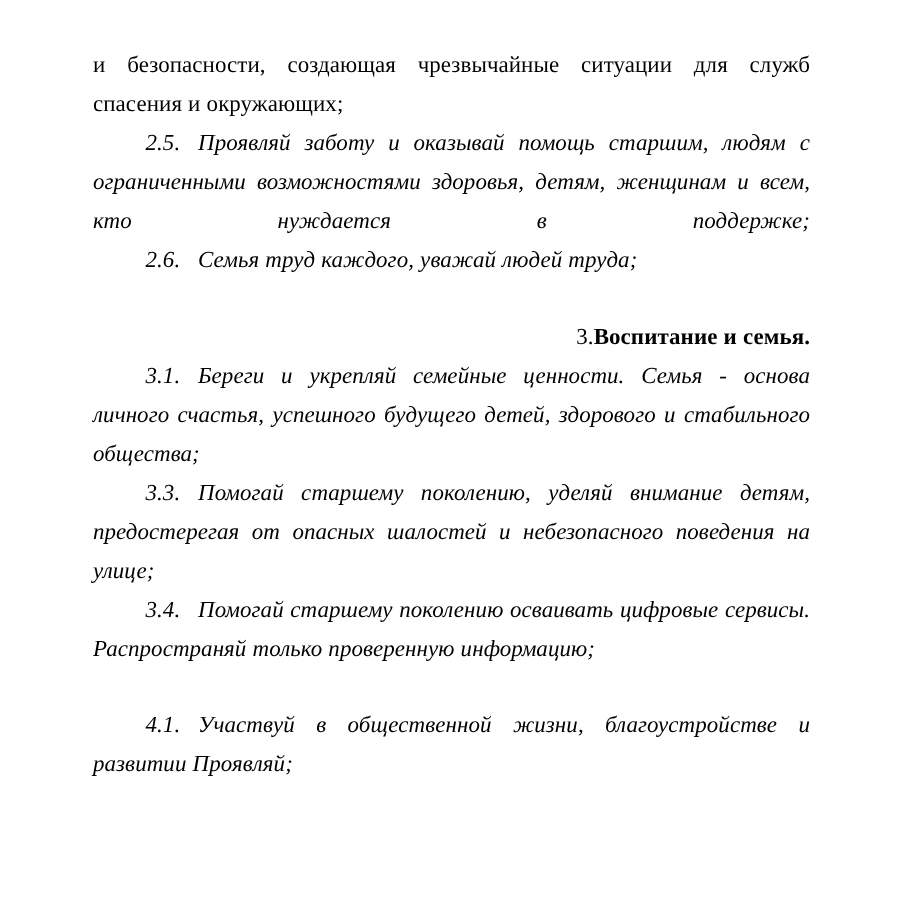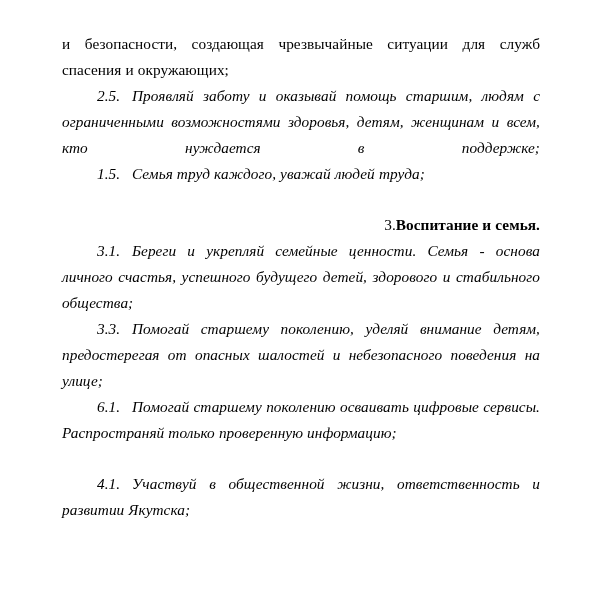--- a/index.html
+++ b/index.html
@@ -72,32 +72,32 @@
 </head>
 <body>
 
 <div id="page">
   <div id="text-column">
 
     <p class="para justify-all last-left">и безопасности, создающая чрезвычайные ситуации для служб спасения и окружающих;</p>
 
     <p class="para clause justify-all"><span class="num">2.5.</span><span class="ctext">Проявляй заботу и оказывай помощь старшим, людям с ограниченными возможностями здоровья, детям, женщинам и всем, кто нуждается в поддержке;</span></p>
 
-    <p class="para clause last-left"><span class="num">1.5.</span><span class="ctext">Семья труд каждого, уважай людей труда;</span></p>
+    <p class="para clause last-left"><span class="num">2.6.</span><span class="ctext">Семья труд каждого, уважай людей труда;</span></p>
 
     <p class="blank">&nbsp;</p>
 
     <p class="para heading"><span class="num">3.</span><span class="htext">Воспитание и семья.</span></p>
 
     <p class="para clause justify-all last-left"><span class="num">3.1.</span><span class="ctext">Береги и укрепляй семейные ценности. Семья - основа личного счастья, успешного будущего детей, здорового и стабильного общества;</span></p>
 
 
     <p class="para clause justify-all last-left"><span class="num">3.3.</span><span class="ctext">Помогай старшему поколению, уделяй внимание детям, предостерегая от опасных шалостей и небезопасного поведения на улице;</span></p>
 
-    <p class="para clause justify-all last-left"><span class="num">6.1.</span><span class="ctext">Помогай старшему поколению осваивать цифровые сервисы. Распространяй только проверенную информацию;</span></p>
+    <p class="para clause justify-all last-left"><span class="num">3.4.</span><span class="ctext">Помогай старшему поколению осваивать цифровые сервисы. Распространяй только проверенную информацию;</span></p>
 
     <p class="blank">&nbsp;</p>
 
 
-    <p class="para clause justify-all last-left"><span class="num">4.1.</span><span class="ctext">Участвуй в общественной жизни, ответственность и развитии Якутска;</span></p>
+    <p class="para clause justify-all last-left"><span class="num">4.1.</span><span class="ctext">Участвуй в общественной жизни, благоустройстве и развитии Проявляй;</span></p>
 
   </div>
 </div>
 
 </body></html>

